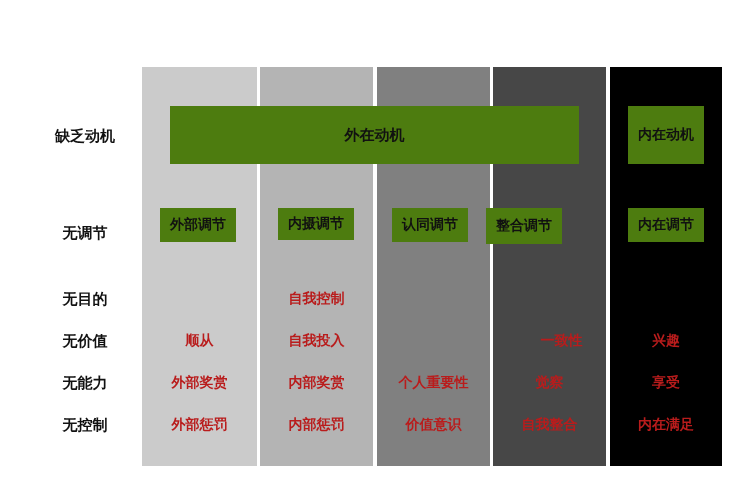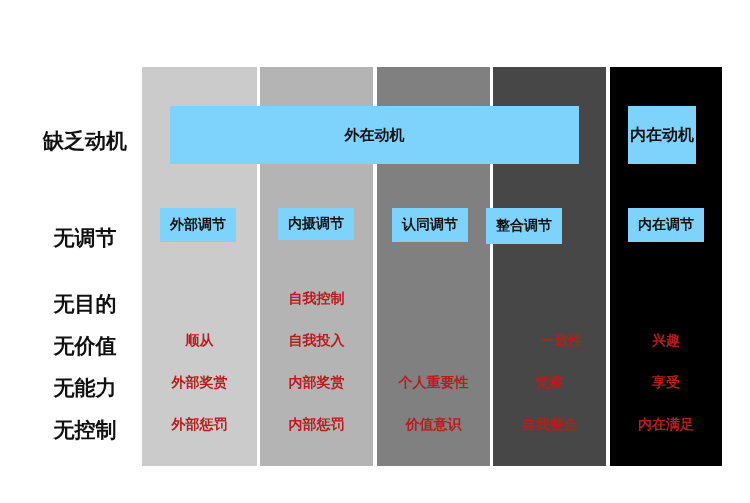--- a/index.html
+++ b/index.html
@@ -1,21 +1,21 @@
 <!DOCTYPE html>
 <html><head>
 <meta charset="utf-8">
 <style>
   html, body { margin:0; padding:0; background:#ffffff; }
   body { width:750px; height:503px; position:relative; overflow:hidden;
          font-family:"DejaVu Sans", "Liberation Sans", sans-serif; font-weight:bold; }
   .col { position:absolute; top:67px; height:399px; }
   .rowlabel { position:absolute; left:40px; width:90px; text-align:center;
-              font-size:21px; color:#111; font-weight:bold; }
-  .box { position:absolute; background:#7dd3fc; color:#111; font-size:14px;
+              font-size:15px; color:#111; font-weight:bold; }
+  .box { position:absolute; background:#4d7c0f; color:#111; font-size:14px;
          display:flex; align-items:center; justify-content:center; font-weight:bold; }
   .cell { position:absolute; text-align:center; font-size:14px; color:#b91c1c; font-weight:bold; }
 </style>
 </head>
 <body>
 
 <div class="rowlabel" style="top:127px;">缺乏动机</div>
 <div class="rowlabel" style="top:224px;">无调节</div>
 <div class="rowlabel" style="top:290px;">无目的</div>
 <div class="rowlabel" style="top:332px;">无价值</div>
@@ -23,21 +23,21 @@
 <div class="rowlabel" style="top:416px;">无控制</div>
 
 <div class="col" style="left:142px;width:115px;background:#cbcbcb;"></div>
 <div class="col" style="left:260px;width:113px;background:#b4b4b4;"></div>
 <div class="col" style="left:377px;width:113px;background:#808080;"></div>
 <div class="col" style="left:493px;width:113px;background:#474747;"></div>
 <div class="col" style="left:610px;width:112px;background:#000000;"></div>
 
 <div class="box" style="left:170px;top:106px;width:409px;height:58px;font-size:15px;">外在动机</div>
 
-<div class="box" style="left:628px;top:106px;width:68px;height:58px;font-size:16px;">内在动机</div>
+<div class="box" style="left:628px;top:106px;width:76px;height:58px;font-size:14px;">内在动机</div>
 
 <div class="box" style="left:160px;top:208px;width:76px;height:34px;">外部调节</div>
 <div class="box" style="left:278px;top:208px;width:76px;height:32px;">内摄调节</div>
 <div class="box" style="left:392px;top:208px;width:76px;height:34px;">认同调节</div>
 <div class="box" style="left:486px;top:208px;width:76px;height:36px;">整合调节</div>
 <div class="box" style="left:628px;top:208px;width:76px;height:34px;">内在调节</div>
 
 <div class="cell" style="left:142px;width:115px;top:290px;"></div>
 <div class="cell" style="left:142px;width:115px;top:332px;">顺从</div>
 <div class="cell" style="left:142px;width:115px;top:374px;">外部奖赏</div>

